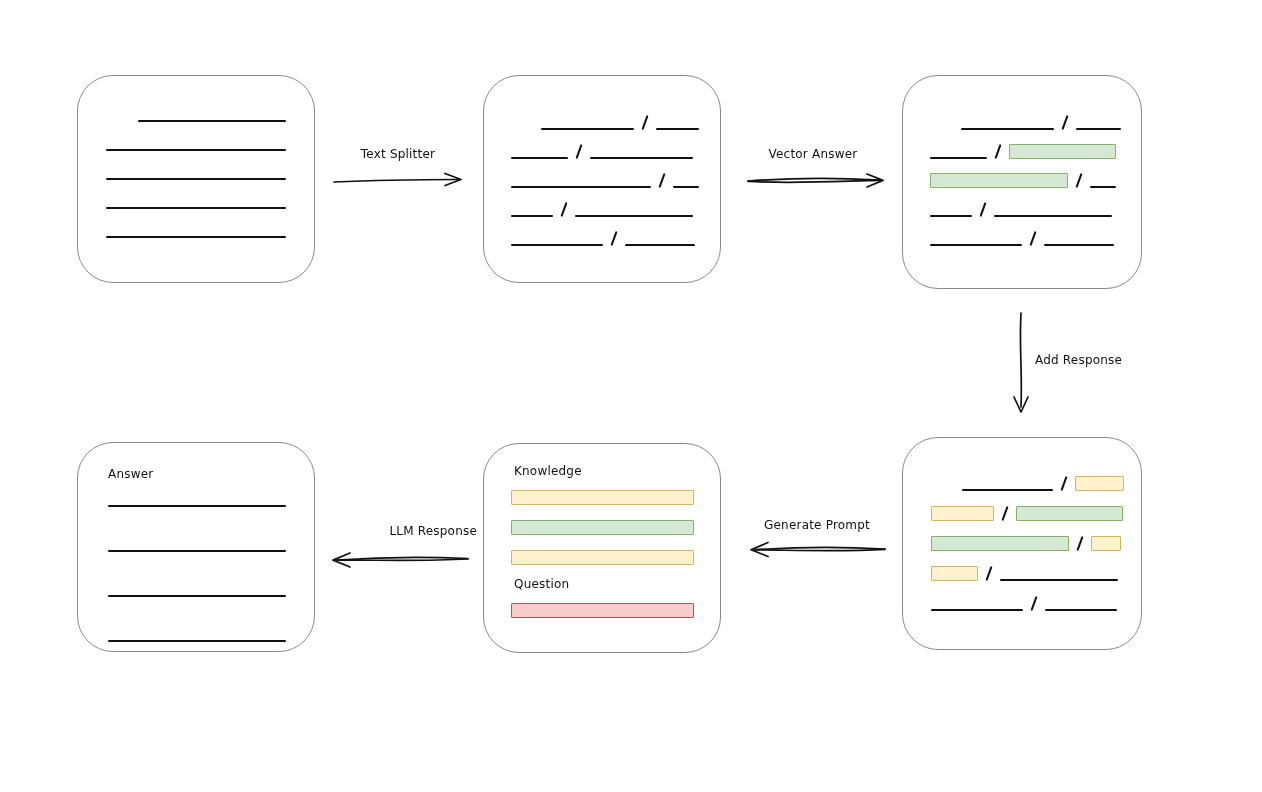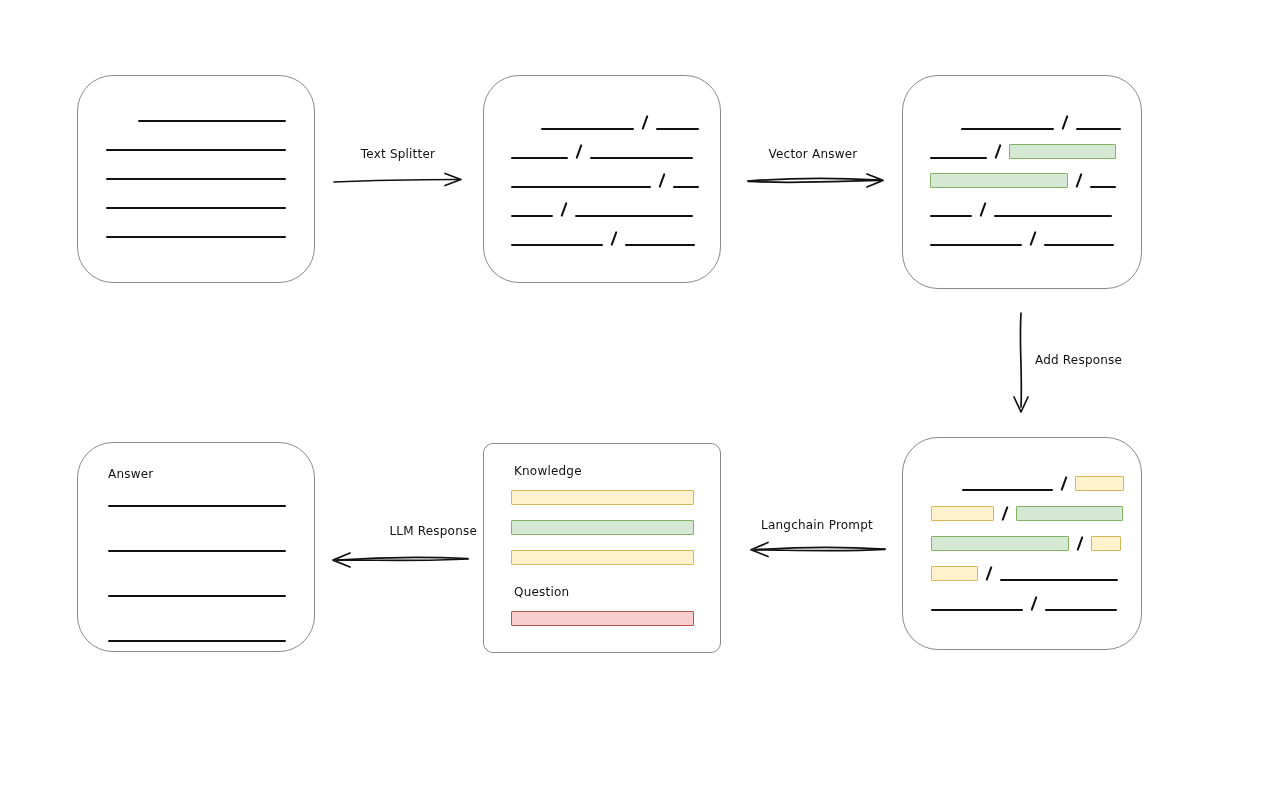--- a/index.html
+++ b/index.html
@@ -26,29 +26,29 @@
   .bar.red    { background:var(--red-fill,#f8cecc);    border-color:var(--red-border,#b85450); }
   .slash { width:2px; height:15px; background:var(--ink,#111); transform:rotate(20deg); margin:0 4px; border-radius:1px; }
 
   
   #box-document .rows { padding:29px 0 0 28px; gap:12px; }
   #box-chunks  .rows, #box-matched .rows { padding:37px 0 0 27px; gap:12px; }
   #box-context .rows { padding:36px 0 0 28px; gap:13px; }
   #box-answer  .rows { padding:6px 0 0 30px; gap:28px; }
 
   .box-label { font-size:12px; letter-spacing:.2px; }
-  #box-prompt { padding-left:27px;border-radius:10px; }
+  #box-prompt { padding-left:27px; }
   #box-prompt .box-label { margin-left:3px; }
   #knowledge-label { margin-top:20px; }
   #box-prompt .bar { width:183px; }
   #knowledge-bars .bar { display:block; }
   #knowledge-bars .bar:nth-child(1) { margin-top:12px; }
   #knowledge-bars .bar:nth-child(2) { margin-top:15px; }
   #knowledge-bars .bar:nth-child(3) { margin-top:15px; }
-  #question-label { margin-top:20px; }
+  #question-label { margin-top:12px; }
   #question-bars .bar { margin-top:12px; }
   #answer-label { margin:24px 0 3px 30px; }
 
   .arrow-label { position:absolute; font-size:12px; text-align:center; white-space:nowrap; letter-spacing:.2px; }
   .arrow-label.left-align { text-align:left; }
   svg.arrow { position:absolute; overflow:visible; }
   svg.arrow path { fill:none; stroke:var(--ink,#111); stroke-width:1.7; stroke-linecap:round; stroke-linejoin:round; }
 
   .caption { position:absolute; left:745px; top:684px; width:470px; text-align:center; font-size:17px; white-space:nowrap; letter-spacing:.2px; }
 </style>
@@ -210,21 +210,21 @@
     <path d="M3 13.4 C 50 16, 100 13, 135 12.4"></path>
     <path d="M122 6 L138 12.4 L122 19"></path>
   </svg>
 
   <svg class="arrow" style="left:1008px; top:310px;" width="26" height="108" viewBox="0 0 26 108">
     <path d="M13 3 C 11 35, 14.5 62, 13 97"></path>
     <path d="M6 87 L13 102 L20 87"></path>
   </svg>
   <div class="arrow-label left-align" style="left:1035px; top:353px; width:110px;">Add Response</div>
 
-  <div class="arrow-label" style="left:738px; top:518px; width:158px;">Langchain Prompt</div>
+  <div class="arrow-label" style="left:738px; top:518px; width:158px;">Generate Prompt</div>
   <svg class="arrow" style="left:739px; top:538px;" width="148" height="22" viewBox="0 0 148 22">
     <path d="M146 11 C 100 8.5, 50 9.5, 16 11.7"></path>
     <path d="M146 11.4 C 100 14, 50 12, 16 11.9"></path>
     <path d="M29 4.5 L12 11.8 L29 18.5"></path>
   </svg>
 
   <div class="arrow-label" style="left:332px; top:524px; width:145px;text-align:right;">LLM Response</div>
   <svg class="arrow" style="left:320px; top:548px;" width="150" height="22" viewBox="0 0 150 22">
     <path d="M148 10.5 C 100 8.5, 55 9.5, 17 12"></path>
     <path d="M148 11 C 100 13.5, 55 11.8, 17 12.2"></path>

